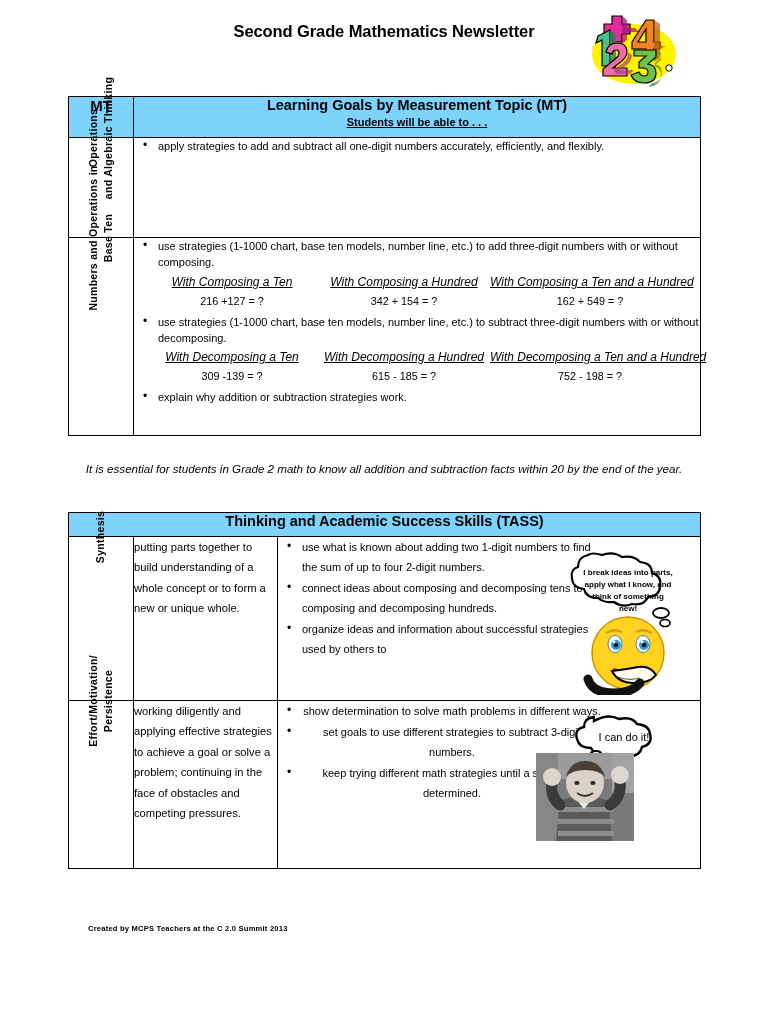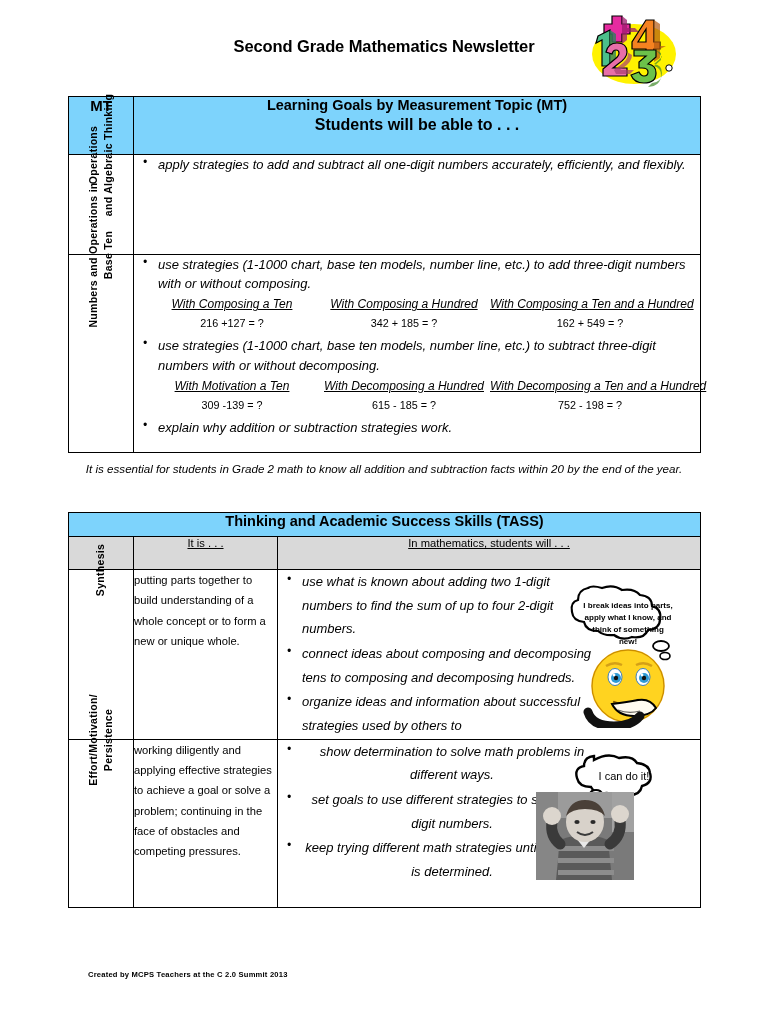--- a/index.html
+++ b/index.html
@@ -16,21 +16,20 @@
     overflow: hidden;
   }
 
   
   .doc-header {
     position: absolute;
     top: 22px;
     left: 0;
     width: 768px;
     text-align: center;
-    margin-top: 15px;
   }
   .doc-title {
     font-size: 16.5px;
     font-weight: bold;
     letter-spacing: -0.1px;
   }
   .doc-subtitle {
     font-size: 11.5px;
     font-weight: bold;
     margin-top: 8px;
@@ -60,24 +59,25 @@
   .hdr-cell {
     background: #7dd3fc;
     text-align: center;
     vertical-align: middle;
   }
   .hdr-main {
     font-size: 14.5px;
     font-weight: bold;
   }
   .hdr-sub {
-    font-size: 16px;
-    font-weight: bold;
+    font-size: 11px;
+    font-weight: bold;
+    text-decoration: underline;
     padding-top: 3px;
-    padding-bottom: 20px;
+    padding-bottom: 9px;
   }
   .mt-label {
     font-size: 15px;
     font-weight: bold;
   }
 
   
   .rot-wrap {
     width: 100%;
     height: 100%;
@@ -98,24 +98,23 @@
 
   
   .goal-cell { padding: 8px 8px 8px 4px; }
   ul.bullets {
     margin: 0;
     padding-left: 24px;
     list-style: none;
   }
   ul.bullets > li {
     position: relative;
-    font-size: 13px;
+    font-size: 11px;
     line-height: 1.48;
     margin-bottom: 2px;
-    font-style: italic;
   }
   ul.bullets > li::before {
     content: "\2022";
     position: absolute;
     left: -15px;
     top: -1px;
     font-size: 12px;
   }
 
   
@@ -186,21 +185,21 @@
     right: 10px;
     top: 8px;
     width: 160px;
     height: 135px;
   }
 
   
   .footer {
     position: absolute;
     left: 88px;
-    top: 970px;
+    top: 924px;
     font-size: 7.6px;
     font-weight: bold;
     letter-spacing: 0.2px;
   }
 </style>
 </head>
 <body>
 
 <div class="doc-header">
   <div class="doc-title">Second Grade Mathematics Newsletter</div>
@@ -283,33 +282,33 @@
         <ul class="bullets">
           <li>use strategies (1-1000 chart, base ten models, number line, etc.) to add three-digit numbers with or without composing.</li>
         </ul>
         <div class="examples">
           <div class="ex-col c1">
             <div class="ex-title">With Composing a Ten</div>
             <div class="ex-eq">216 +127 = ?</div>
           </div>
           <div class="ex-col c2">
             <div class="ex-title">With Composing a Hundred</div>
-            <div class="ex-eq">342 + 185 = ?</div>
+            <div class="ex-eq">342 + 154 = ?</div>
           </div>
           <div class="ex-col c3">
             <div class="ex-title">With Composing a Ten and a Hundred</div>
             <div class="ex-eq">162 + 549 = ?</div>
           </div>
         </div>
         <ul class="bullets">
           <li>use strategies (1-1000 chart, base ten models, number line, etc.) to subtract three-digit numbers with or without decomposing.</li>
         </ul>
         <div class="examples">
           <div class="ex-col c1">
-            <div class="ex-title">With Motivation a Ten</div>
+            <div class="ex-title">With Decomposing a Ten</div>
             <div class="ex-eq">309 -139 = ?</div>
           </div>
           <div class="ex-col c2">
             <div class="ex-title">With Decomposing a Hundred</div>
             <div class="ex-eq">615 - 185 = ?</div>
           </div>
           <div class="ex-col c3">
             <div class="ex-title">With Decomposing a Ten and a Hundred</div>
             <div class="ex-eq">752 - 198 = ?</div>
           </div>
@@ -329,29 +328,20 @@
       <col style="width:65px">
       <col style="width:144px">
       <col style="width:423px">
     </colgroup>
   <tbody>
     <tr>
       <td class="hdr-cell" colspan="3">
         <div class="hdr-main" style="padding-bottom:7px;">Thinking and Academic Success Skills (TASS)</div>
       </td>
     </tr>
-    <tr>
-      <td class="tass-colhdr"></td>
-      <td class="tass-colhdr">
-        <span>It is . . .</span>
-      </td>
-      <td class="tass-colhdr">
-        <span>In mathematics, students will . . .</span>
-      </td>
-    </tr>
 
     <tr style="height:164px;">
       <td>
         <div class="rot-wrap">
           <div class="rot">Synthesis</div>
         </div>
       </td>
       <td class="desc-cell">putting parts together to build understanding of a whole concept or to form a new or unique whole.</td>
       <td class="tass-goal-cell">
         <ul class="bullets tass" style="max-width:290px;">

